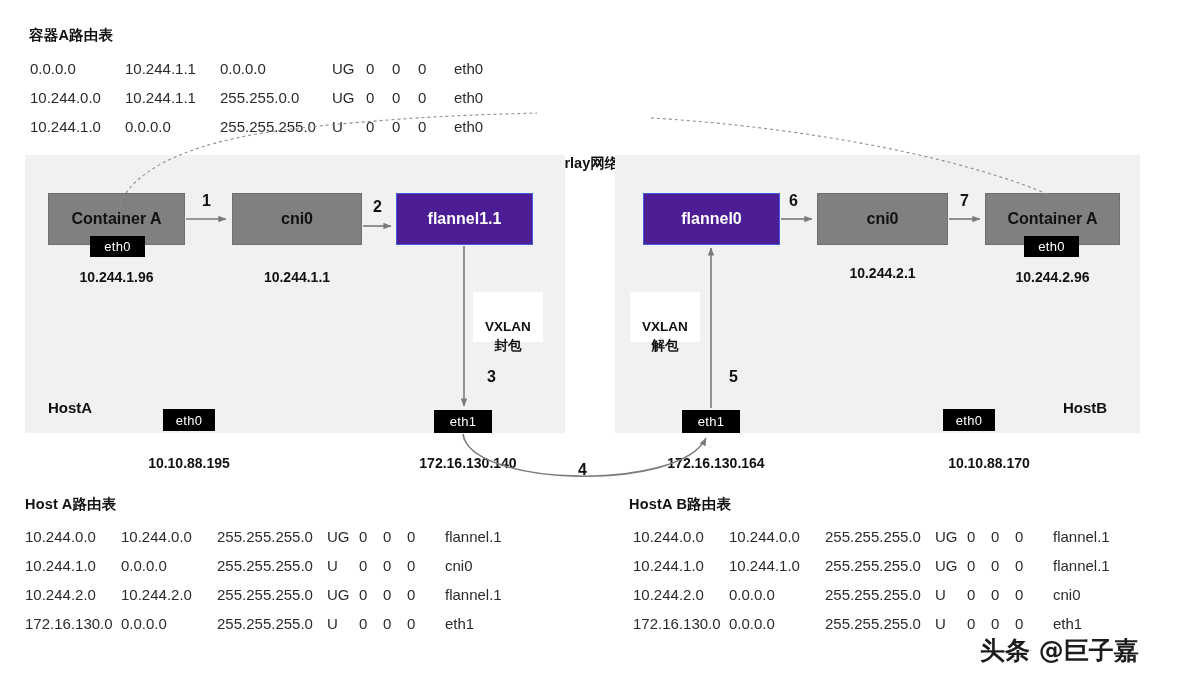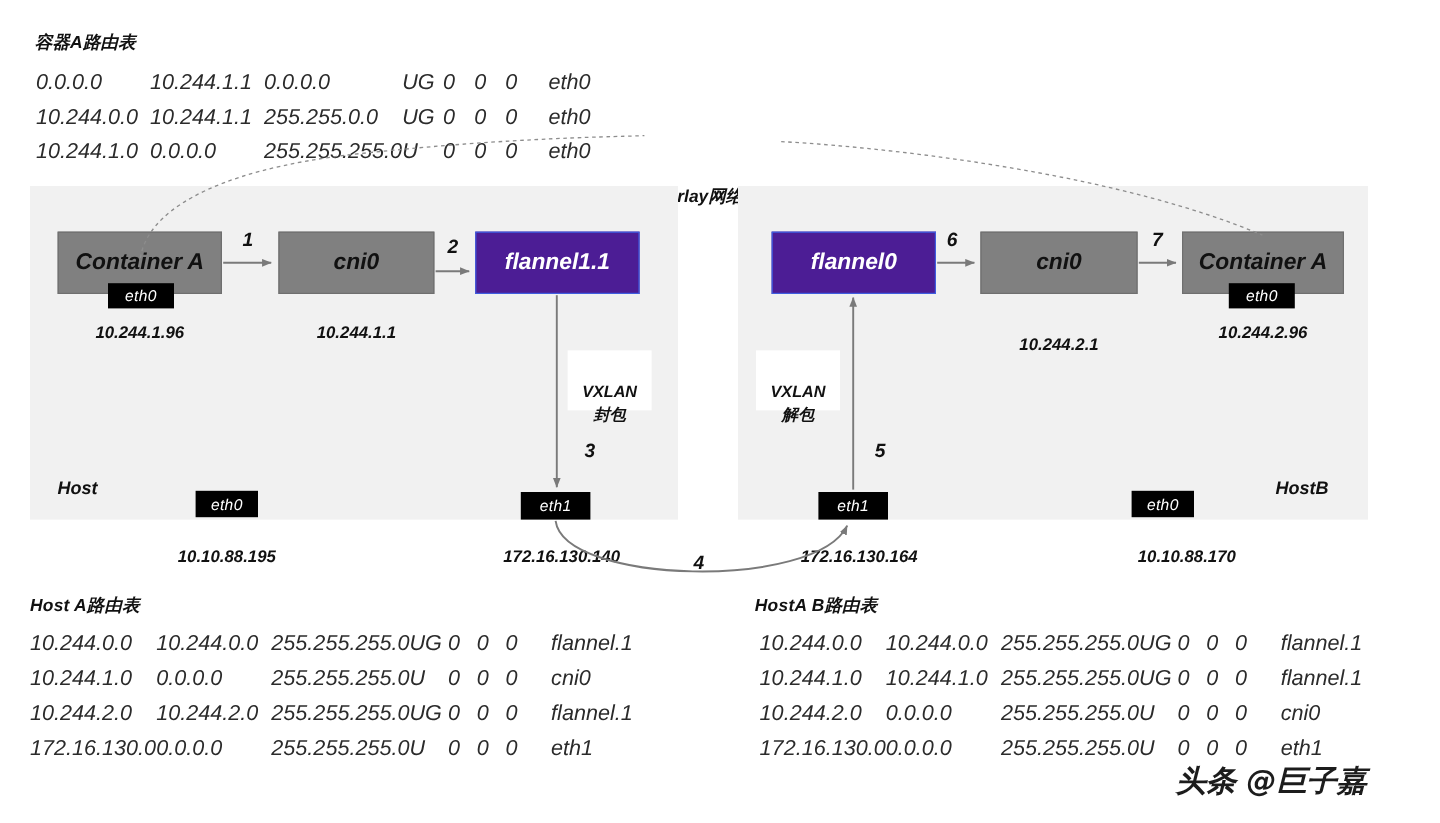--- a/index.html
+++ b/index.html
@@ -8,35 +8,35 @@
     background: #ffffff;
   }
   body {
     width: 1200px;
     height: 686px;
     position: relative;
     font-family: "Liberation Sans", "DejaVu Sans", sans-serif;
     color: #1a1a1a;
     overflow: hidden;
   }
-  .abs { position: absolute; font-style: italic; }
+  .abs { position: absolute; }
 
   
   .sec-title {
     font-size: 14.5px;
     font-weight: bold;
     color: #111111;
     white-space: nowrap;
     letter-spacing: 0.2px;
   }
 
   
   .route-table {
     border-collapse: collapse;
-    font-size: 18px;
+    font-size: 15px;
     color: #2b2b2b;
     white-space: nowrap;
   }
   .route-table td {
     padding: 0 0 0 0;
     height: 29px;
     vertical-align: middle;
     font-weight: normal;
   }
 
@@ -68,21 +68,21 @@
     font-size: 15px;
     font-weight: bold;
     color: #111111;
   }
 
   
   .node {
     display: flex;
     align-items: center;
     justify-content: center;
-    font-size: 19px;
+    font-size: 16px;
     font-weight: bold;
     box-sizing: border-box;
     text-align: left;
   }
   .node-gray {
     background: #808080;
     color: #111111;
     border: 1px solid #6f6f6f;
   }
   .node-blue {
@@ -196,21 +196,21 @@
         <td>0</td>
         <td>eth0</td>
       </tr>
     </tbody>
 </table>
 
 <div class="abs overlay-label" style="left:537px; top:106px;margin-top:48px;">Overlay网络</div>
 
 <div class="abs host-panel" style="left:25px; top:155px; width:540px; height:278px;"></div>
 
-<div class="abs host-name" style="left:48px; top:399px;">Host</div>
+<div class="abs host-name" style="left:48px; top:399px;">HostA</div>
 
 <div class="abs node node-gray" style="left:48px; top:193px; width:137px; height:52px;">
   <span>Container A</span>
 </div>
 <div class="abs iface" style="left:90px; top:236px; width:55px; height:21px;">
   <span>eth0</span>
 </div>
 <div class="abs ip-label" style="left:48px; top:269px; width:137px;">10.244.1.96</div>
 
 <div class="abs node node-gray" style="left:232px; top:193px; width:130px; height:52px;">
@@ -245,21 +245,21 @@
 
 <div class="abs host-name" style="left:1063px; top:399px;">HostB</div>
 
 <div class="abs node node-blue" style="left:643px; top:193px; width:137px; height:52px;">
   <span>flannel0</span>
 </div>
 
 <div class="abs node node-gray" style="left:817px; top:193px; width:131px; height:52px;">
   <span>cni0</span>
 </div>
-<div class="abs ip-label" style="left:817px; top:279px; width:131px;">10.244.2.1</div>
+<div class="abs ip-label" style="left:817px; top:265px; width:131px;">10.244.2.1</div>
 
 <div class="abs node node-gray" style="left:985px; top:193px; width:135px; height:52px;">
   <span>Container A</span>
 </div>
 <div class="abs iface" style="left:1024px; top:236px; width:55px; height:21px;">
   <span>eth0</span>
 </div>
 <div class="abs ip-label" style="left:985px; top:269px; width:135px;">10.244.2.96</div>
 
 <div class="abs step-num" style="left:789px; top:192px;">6</div>

